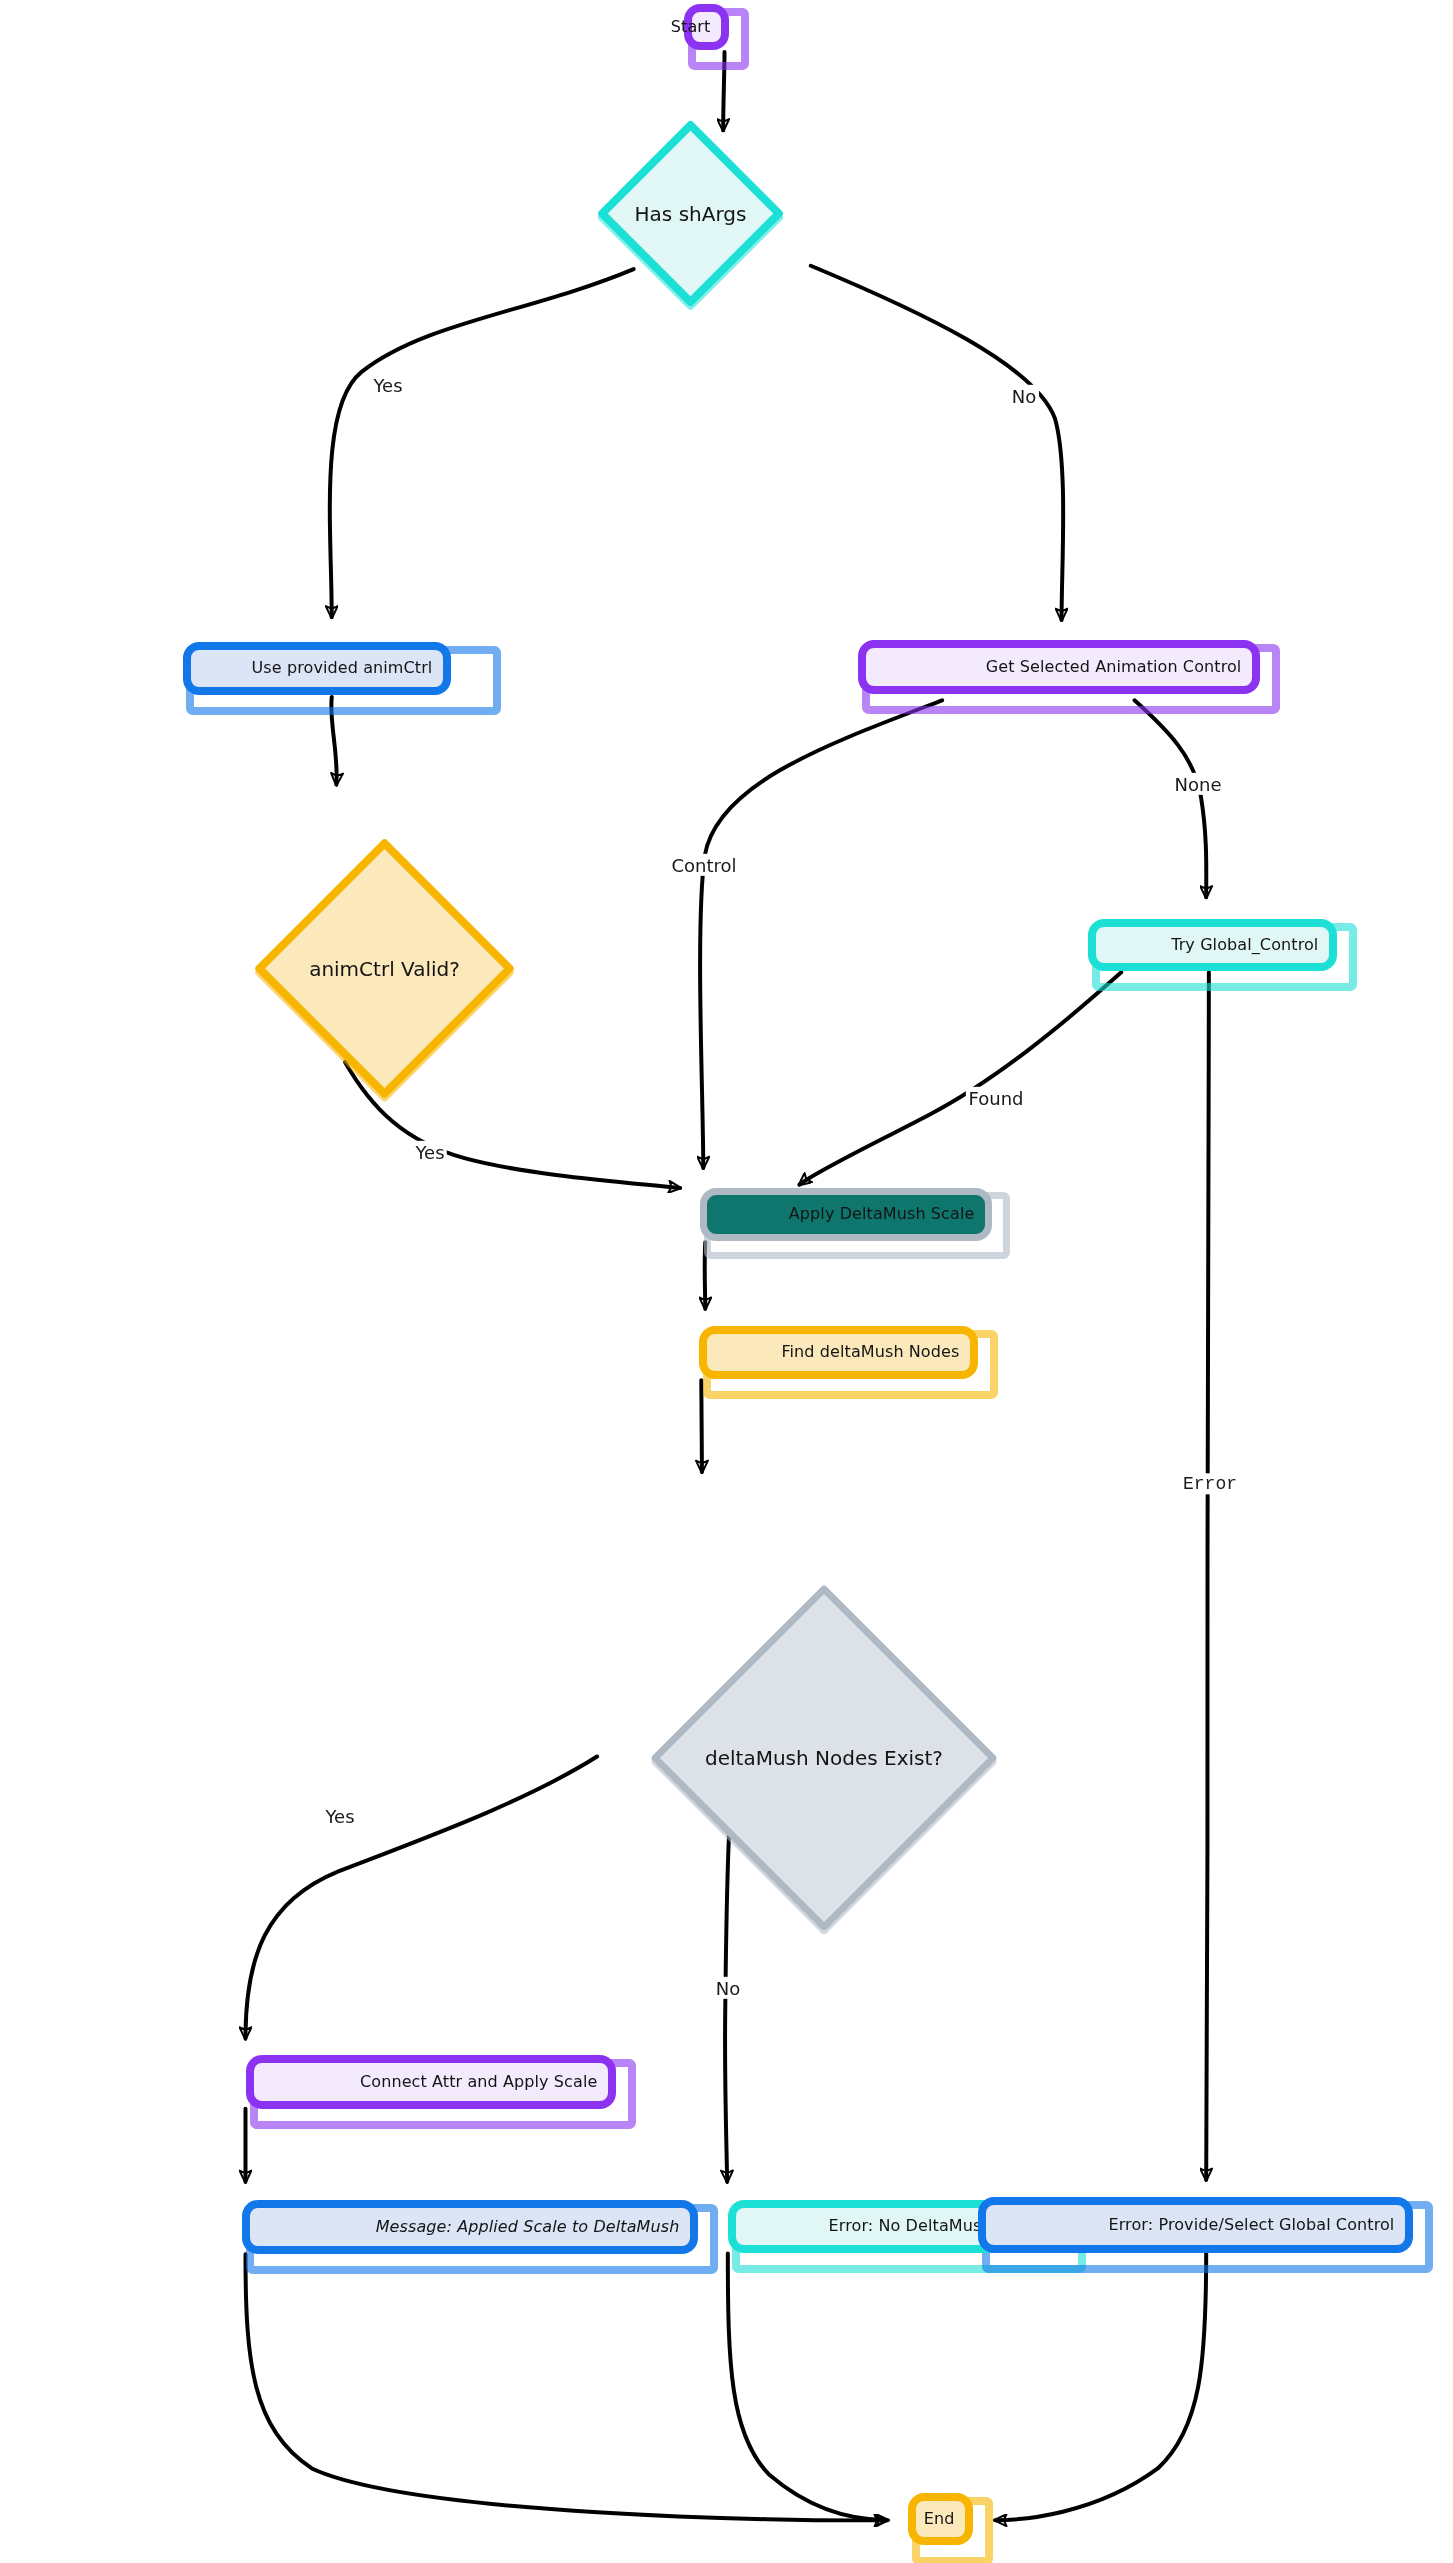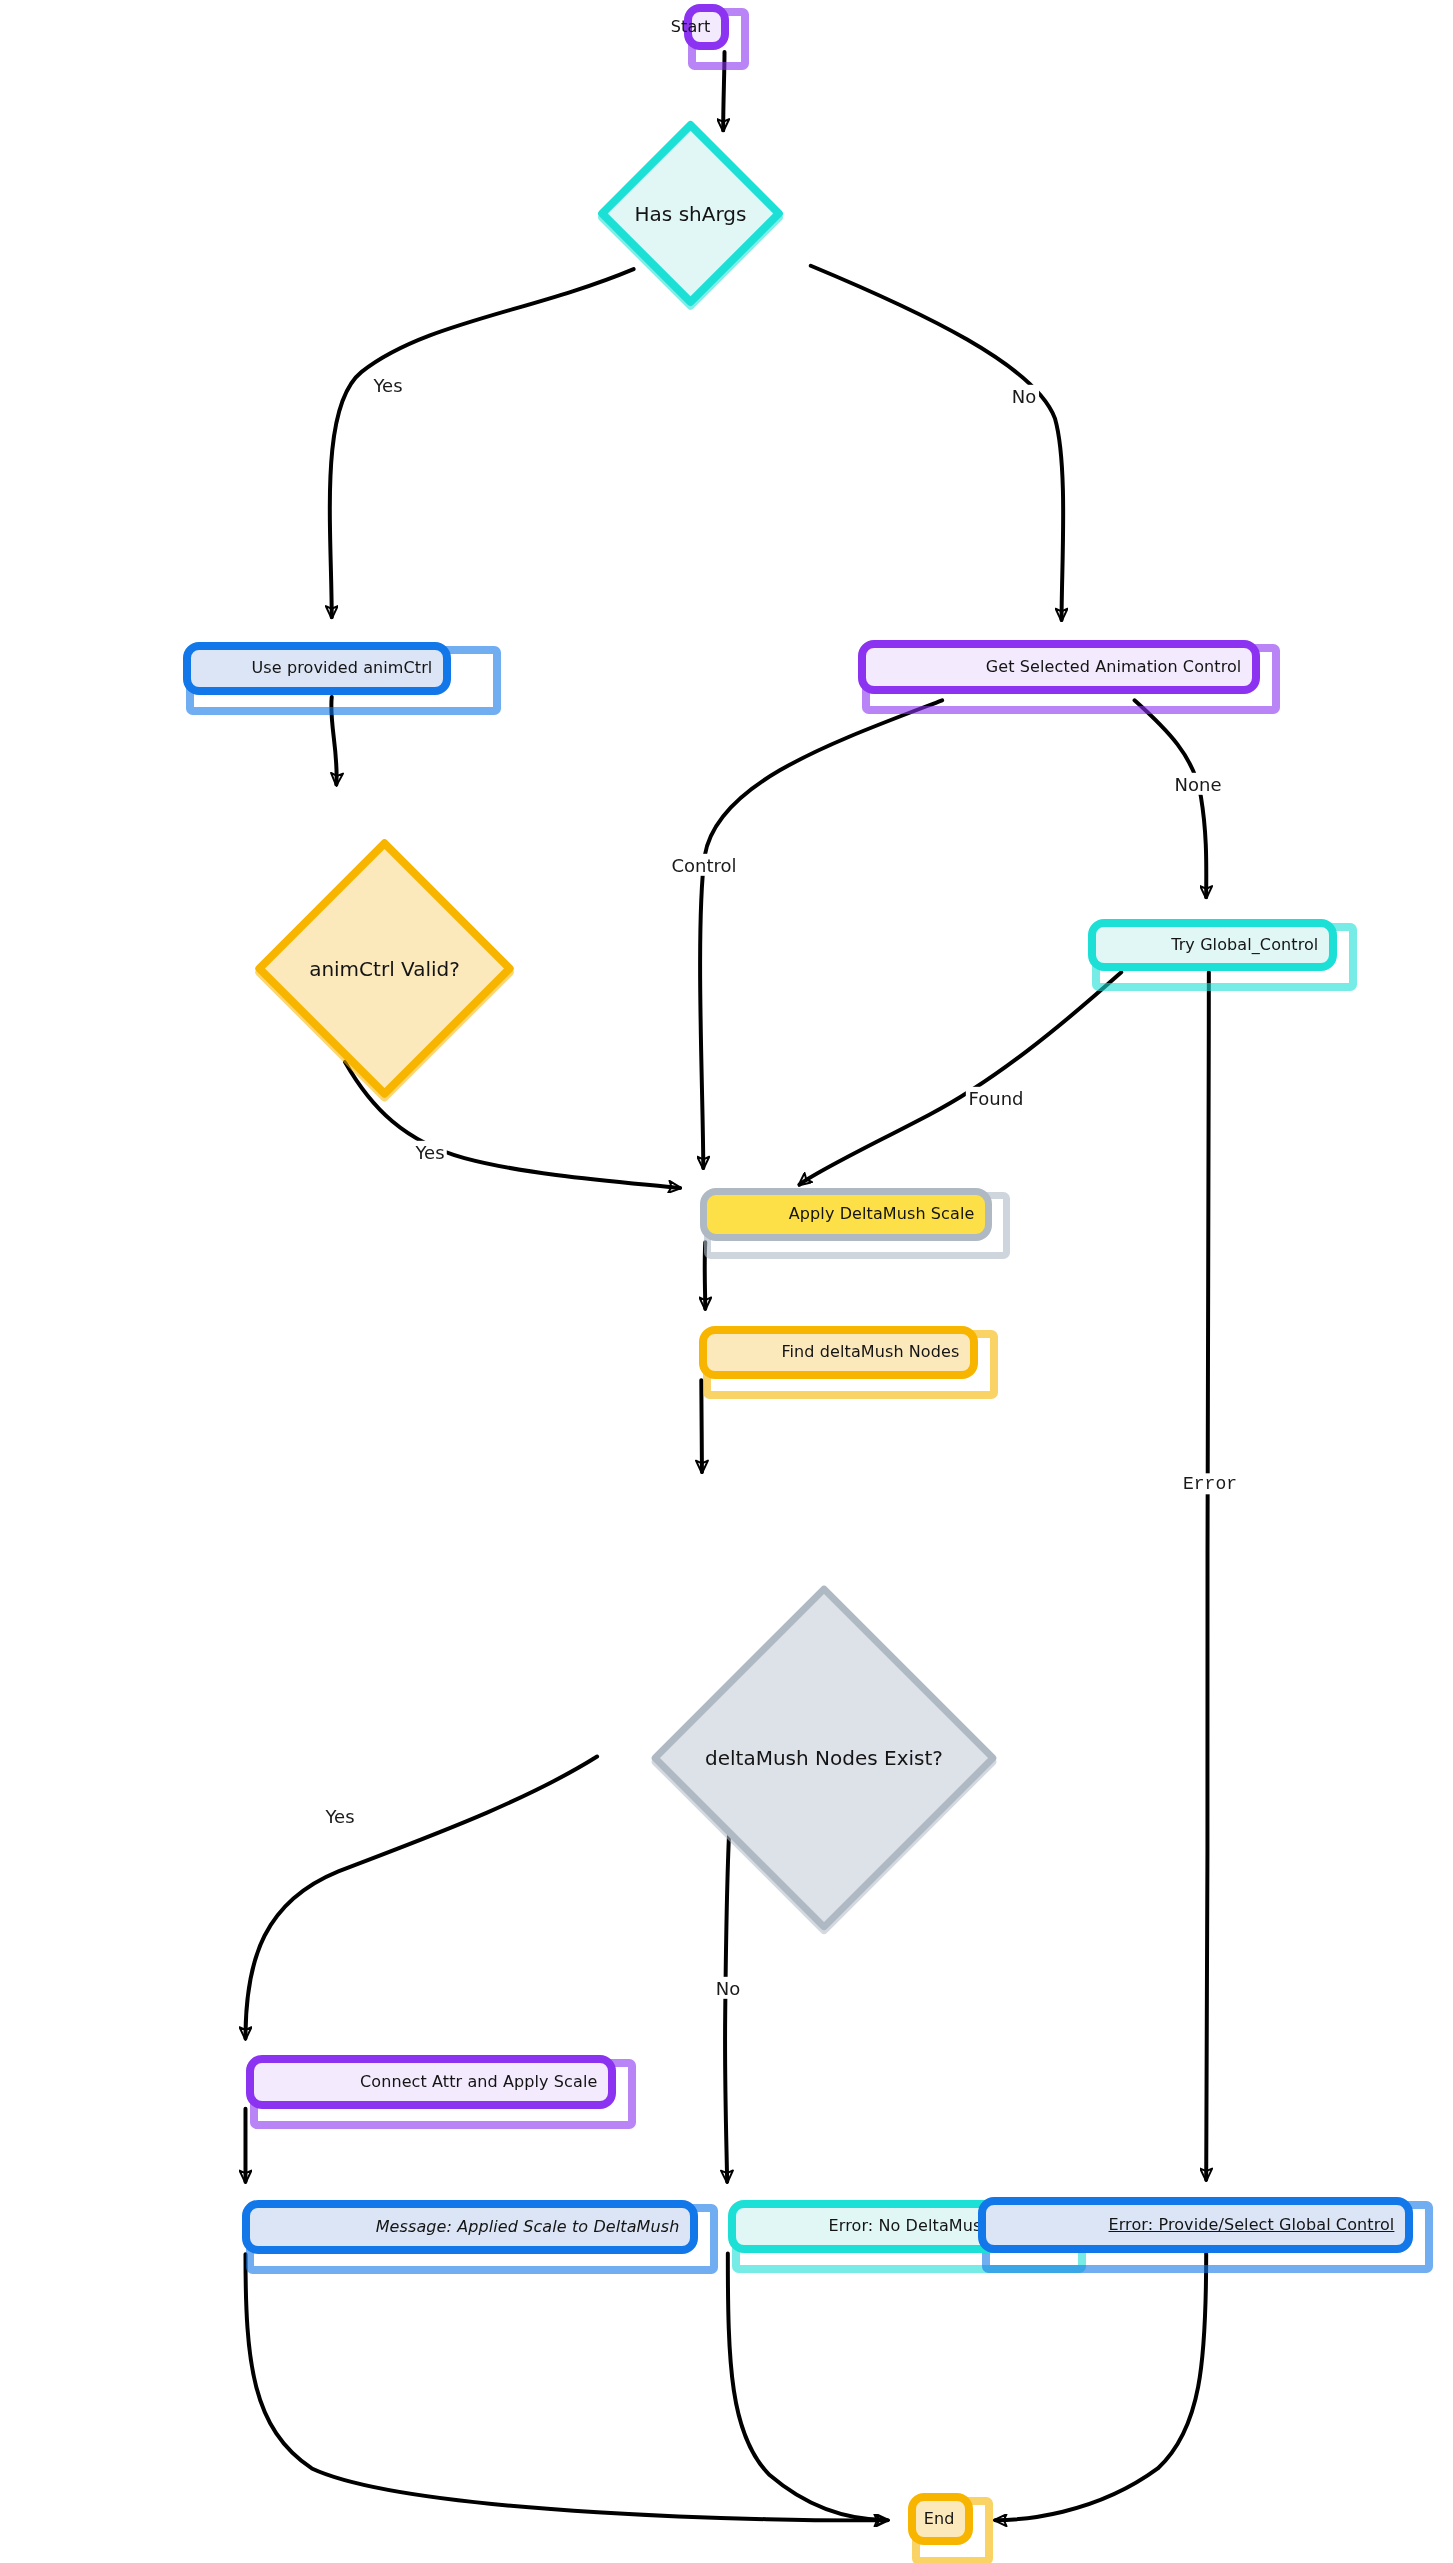--- a/index.html
+++ b/index.html
@@ -156,21 +156,21 @@
       <div class="node diamond" style="left: 292px; top: 876px; width: 185px; height: 185px;">
         <div class="dshape" style="border: 8.6px solid rgb(247, 181, 0); background: transparent; opacity: 0.55; transform: rotate(45deg) translate(2.7px, 2.7px);"></div>
         <div class="dshape" style="border: 8.6px solid rgb(247, 181, 0); background: rgb(251, 233, 188);"></div>
         <div class="dlabel">animCtrl Valid?</div>
       </div>
       <div class="rough-shadow" style="left: 1092px; top: 923px; width: 249px; height: 52px; border-width: 8.6px; border-color: rgb(28, 224, 214); opacity: 0.6; background: transparent;"></div>
       <div class="node rect" style="left: 1088px; top: 919px; width: 249px; height: 52px; border-width: 8.6px; border-color: rgb(28, 224, 214); background: rgb(225, 247, 245);">
         <span class="lbl">Try Global_Control</span>
       </div>
       <div class="rough-shadow" style="left: 704px; top: 1192px; width: 292px; height: 53px; border-width: 7.3px; border-color: rgb(175, 185, 196); opacity: 0.6; background: transparent;"></div>
-      <div class="node rect" style="left: 700px; top: 1188px; width: 292px; height: 53px; border-width: 7.3px; border-color: rgb(175, 185, 196); background: #fde047;">
+      <div class="node rect" style="left: 700px; top: 1188px; width: 292px; height: 53px; border-width: 7.3px; border-color: rgb(175, 185, 196); background: #0f766e;">
         <span class="lbl">Apply DeltaMush Scale</span>
       </div>
       <div class="rough-shadow" style="left: 703px; top: 1330px; width: 279px; height: 53px; border-width: 8.6px; border-color: rgb(247, 181, 0); opacity: 0.6; background: transparent;"></div>
       <div class="node rect" style="left: 699px; top: 1326px; width: 279px; height: 53px; border-width: 8.6px; border-color: rgb(247, 181, 0); background: rgb(251, 233, 188);">
         <span class="lbl">Find deltaMush Nodes</span>
       </div>
       <div class="node diamond" style="left: 701px; top: 1635px; width: 246px; height: 246px;">
         <div class="dshape" style="border: 7.3px solid rgb(175, 185, 196); background: transparent; opacity: 0.55; transform: rotate(45deg) translate(2.7px, 2.7px);"></div>
         <div class="dshape" style="border: 7.3px solid rgb(175, 185, 196); background: rgb(221, 225, 232);"></div>
         <div class="dlabel">deltaMush Nodes Exist?</div>
@@ -181,21 +181,21 @@
       </div>
       <div class="rough-shadow" style="left: 246px; top: 2204px; width: 456px; height: 54px; border-width: 8.6px; border-color: rgb(18, 119, 232); opacity: 0.6; background: transparent;"></div>
       <div class="node rect" style="left: 242px; top: 2200px; width: 456px; height: 54px; border-width: 8.6px; border-color: rgb(18, 119, 232); background: rgb(220, 229, 245); font-style: italic;">
         <span class="lbl">Message: Applied Scale to DeltaMush</span>
       </div>
       <div class="rough-shadow" style="left: 732px; top: 2204px; width: 338px; height: 53px; border-width: 8.6px; border-color: rgb(28, 224, 214); opacity: 0.6; background: transparent;"></div>
       <div class="node rect" style="left: 728px; top: 2200px; width: 338px; height: 53px; border-width: 8.6px; border-color: rgb(28, 224, 214); background: rgb(225, 247, 245);">
         <span class="lbl">Error: No DeltaMush Nodes</span>
       </div>
       <div class="rough-shadow" style="left: 982px; top: 2201px; width: 435px; height: 56px; border-width: 8.6px; border-color: rgb(18, 119, 232); opacity: 0.6; background: transparent;"></div>
-      <div class="node rect" style="left: 978px; top: 2197px; width: 435px; height: 56px; border-width: 8.6px; border-color: rgb(18, 119, 232); background: rgb(220, 229, 245); text-decoration: underline;">
+      <div class="node rect" style="left: 978px; top: 2197px; width: 435px; height: 56px; border-width: 8.6px; border-color: rgb(18, 119, 232); background: rgb(220, 229, 245);">
         <span class="lbl">Error: Provide/Select Global Control</span>
       </div>
       <div class="rough-shadow" style="left: 912px; top: 2497px; width: 65px; height: 52px; border-width: 8.6px; border-color: rgb(247, 181, 0); opacity: 0.6; background: transparent;"></div>
       <div class="node rect" style="left: 908px; top: 2493px; width: 65px; height: 52px; border-width: 8.6px; border-color: rgb(247, 181, 0); background: rgb(251, 233, 188);">
         <span class="lbl">End</span>
       </div>
     </div>
 
   <div id="label-layer">
       <div class="edge-label" style="left: 388px; top: 385px;">Yes</div>

